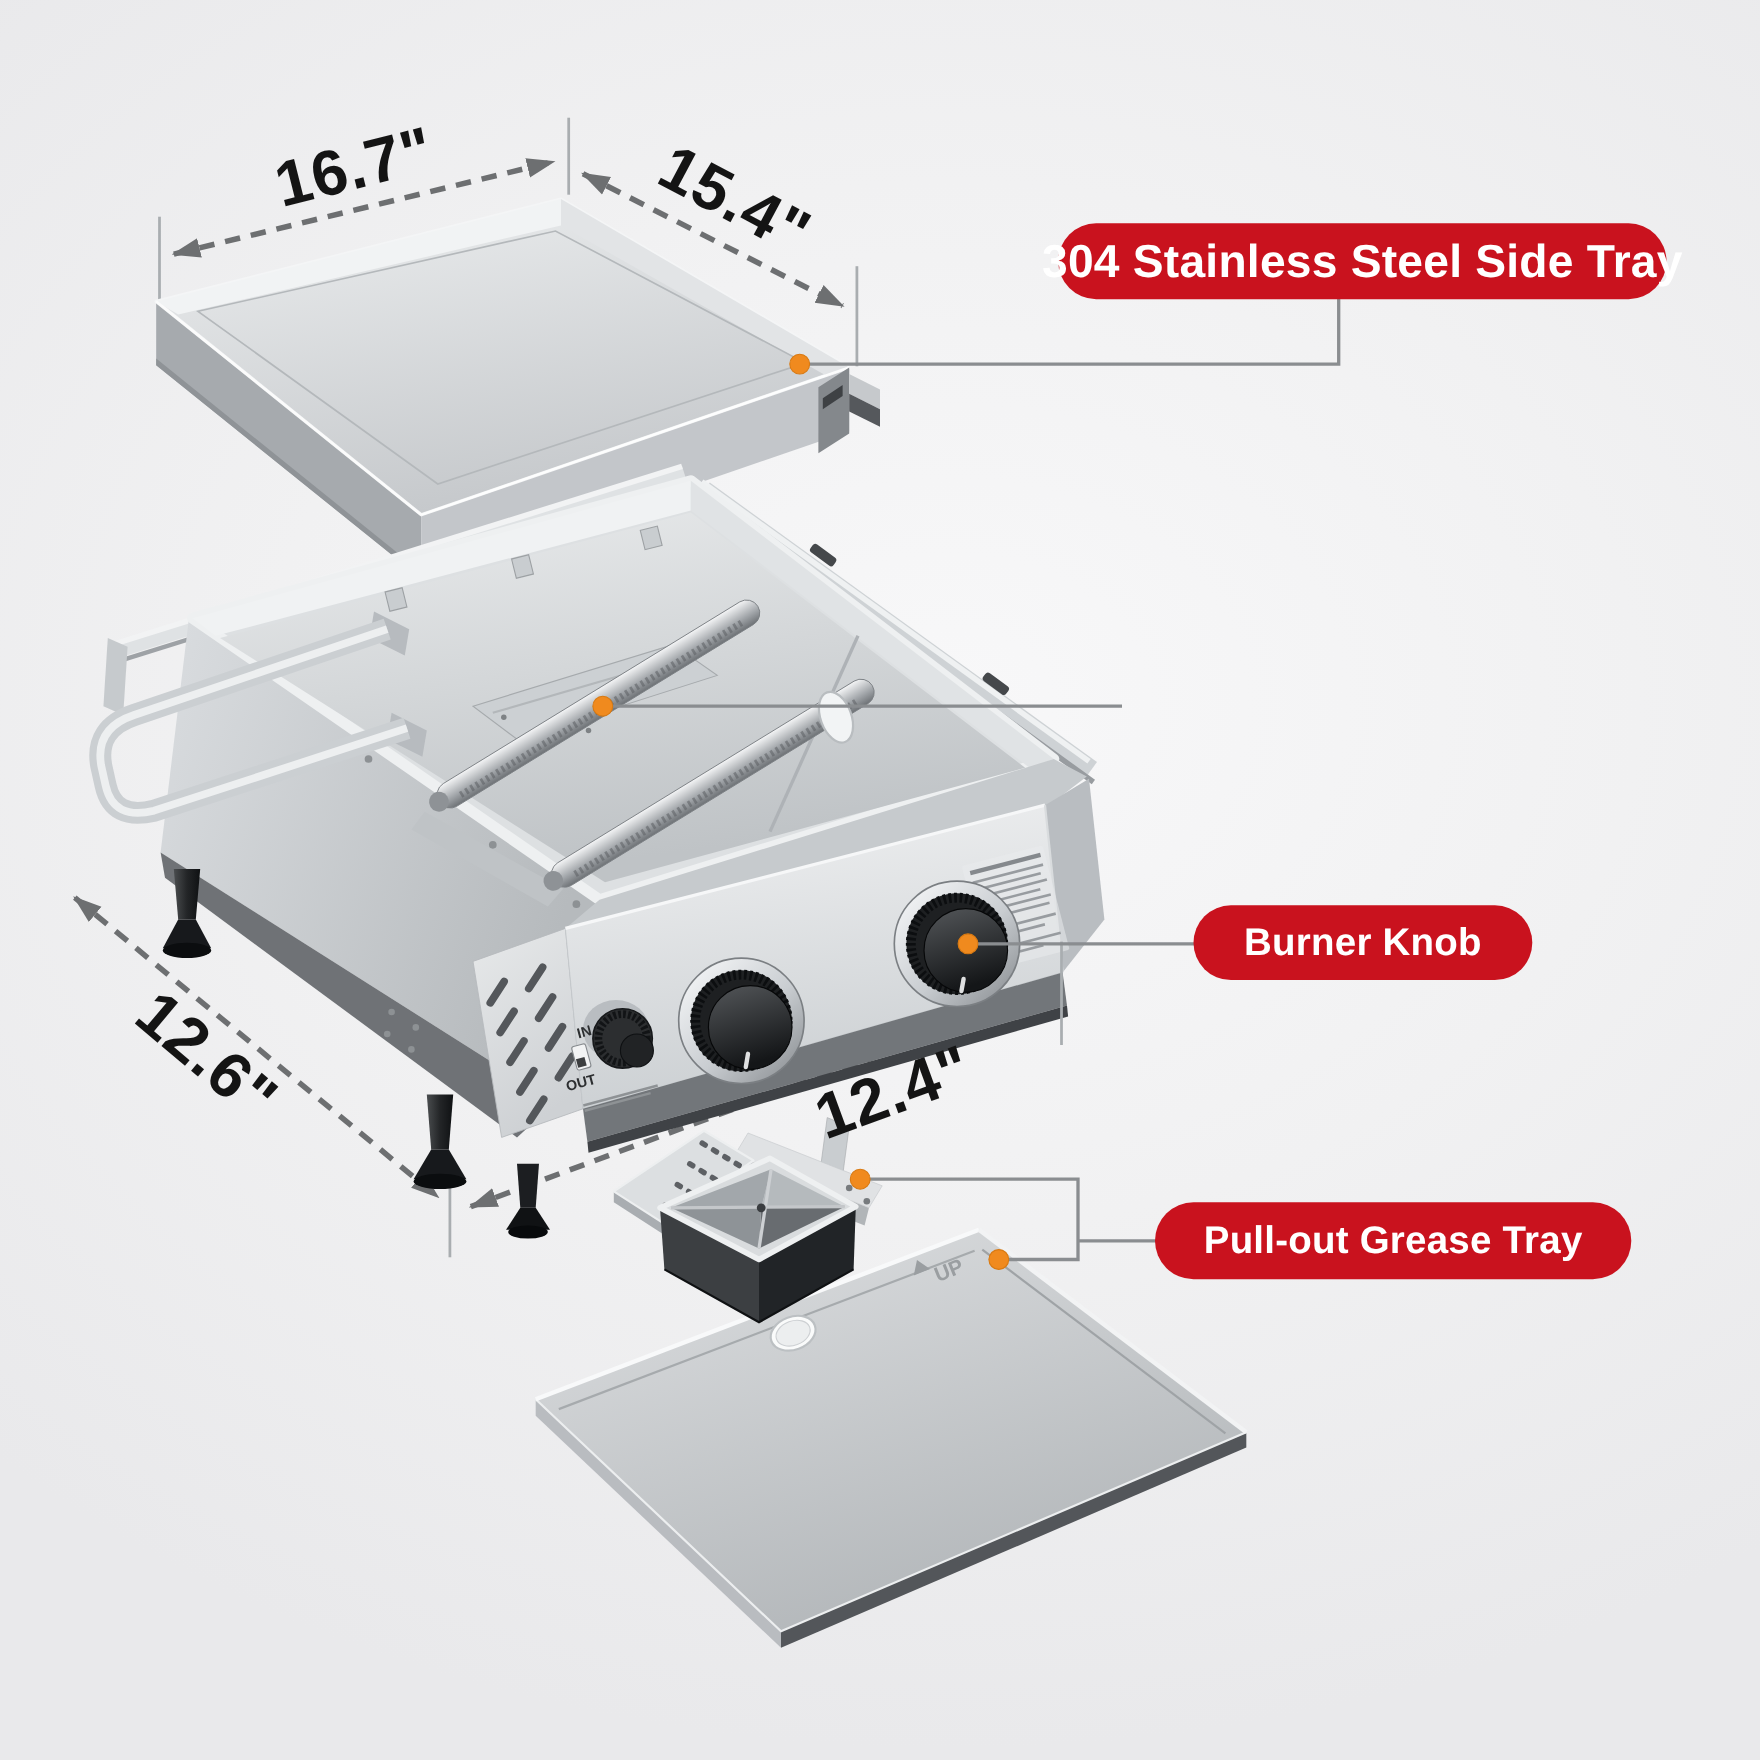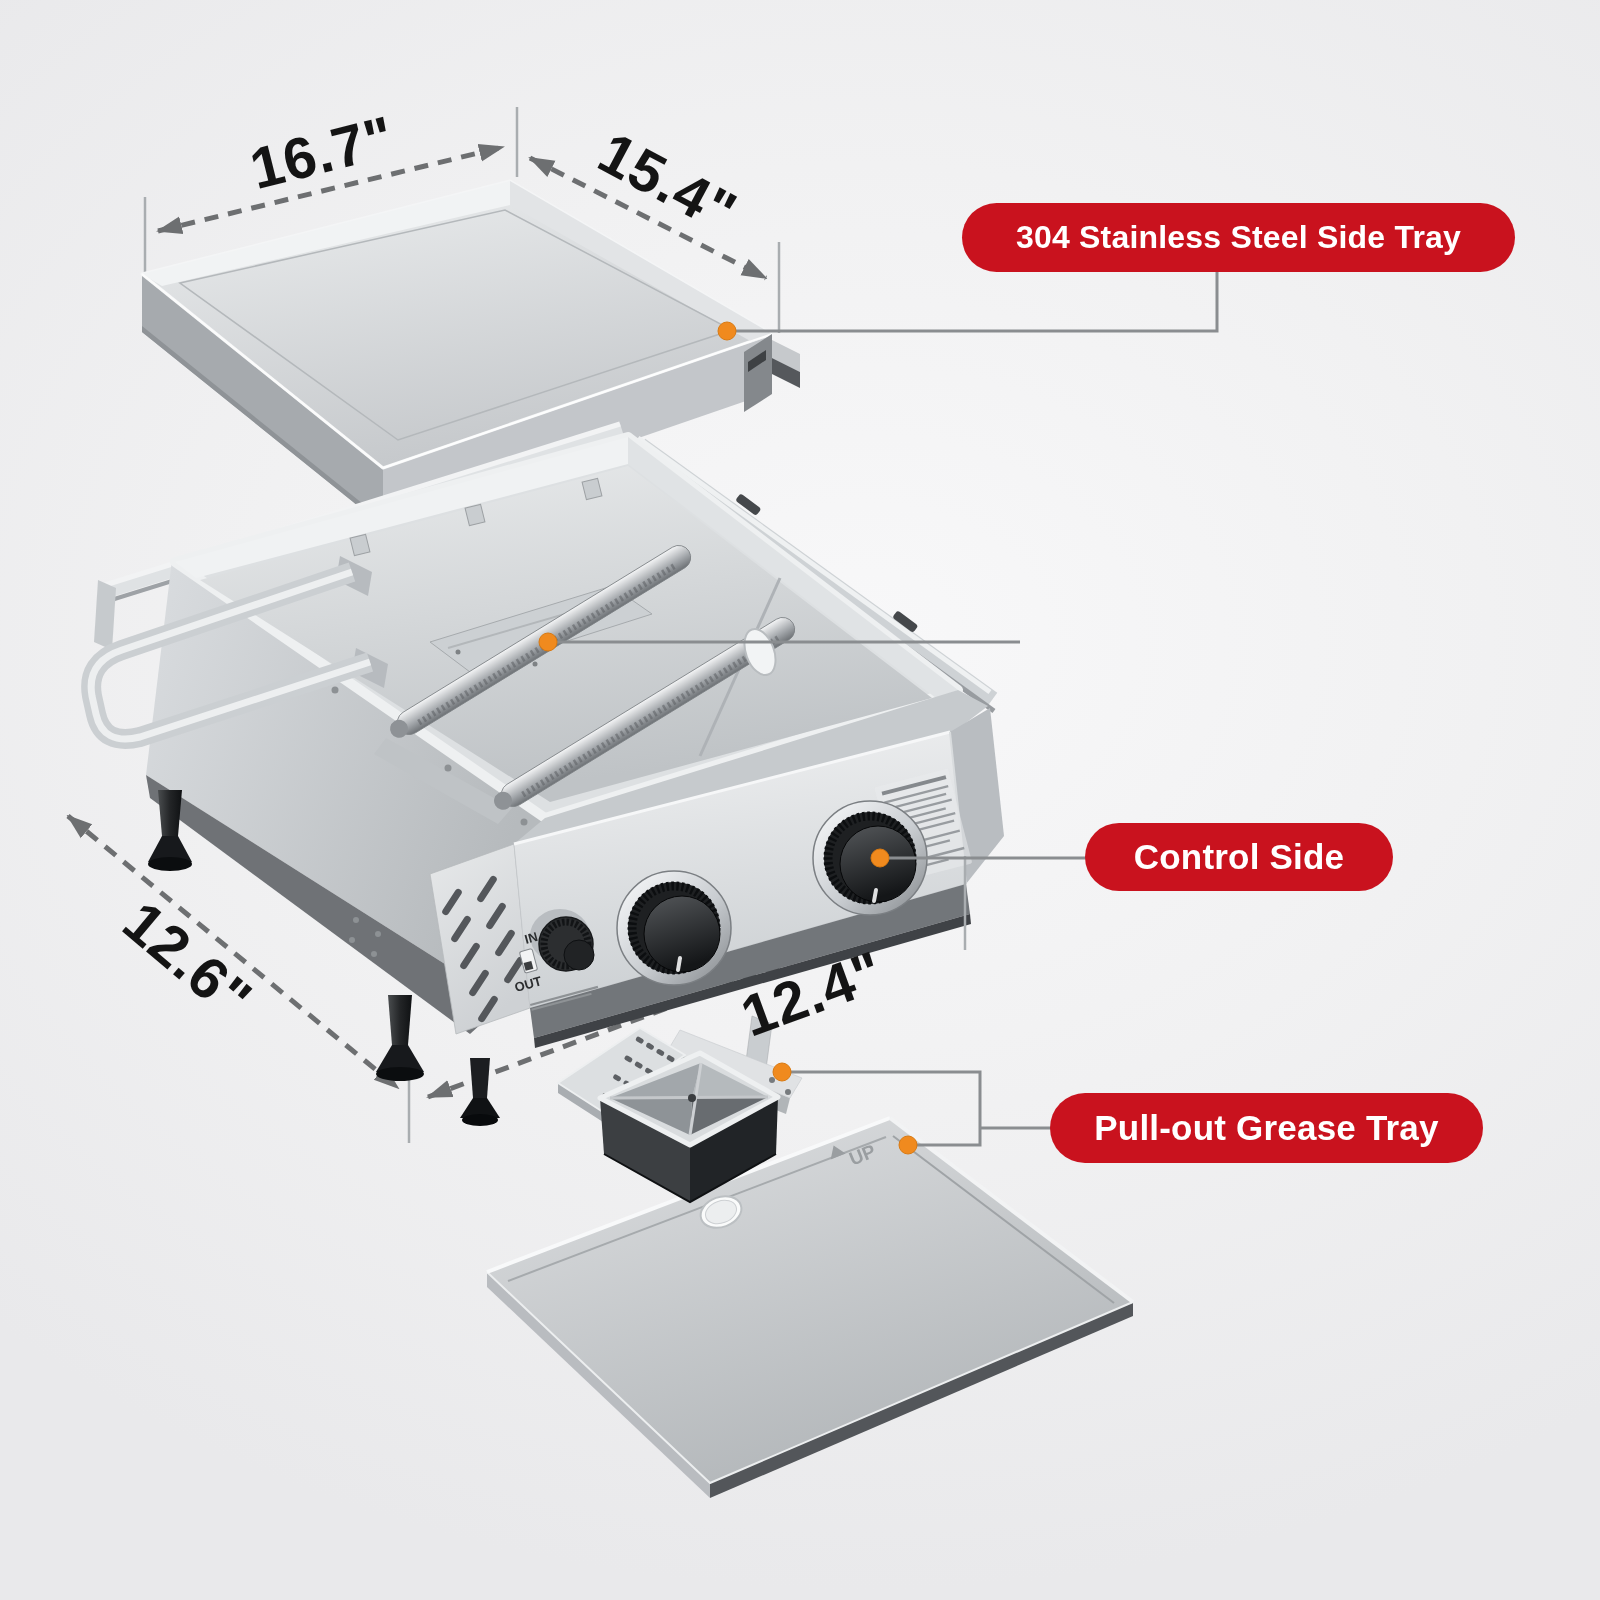--- a/index.html
+++ b/index.html
@@ -324,17 +324,17 @@
       <circle cx="908" cy="1145" r="9"></circle>
     </g>
   </g>
 </svg>
 
 <div class="dim-label" style="left:322px;top:152px;transform:translate(-50%,-50%) rotate(-14deg);">16.7"</div>
 <div class="dim-label" style="left:668px;top:182px;transform:translate(-50%,-50%) rotate(28deg);">15.4"</div>
 <div class="dim-label" style="left:188px;top:960px;transform:translate(-50%,-50%) rotate(40deg);">12.6"</div>
 <div class="dim-label" style="left:812px;top:993px;transform:translate(-50%,-50%) rotate(-20deg);">12.4"</div>
 
-<div class="pill" style="left:962px;top:203px;width:553px;height:69px;font-size:32px;">304 Stainless Steel Side Tray</div>
-<div class="pill" style="left:1085px;top:823px;width:308px;height:68px;font-size:35px;">Control Side</div>
+<div class="pill" style="left:962px;top:203px;width:553px;height:69px;font-size:42px;">304 Stainless Steel Side Tray</div>
+<div class="pill" style="left:1085px;top:823px;width:308px;height:68px;font-size:35px;">Burner Knob</div>
 <div class="pill" style="left:1050px;top:1093px;width:433px;height:70px;font-size:35px;text-align:right;">Pull-out Grease Tray</div>
 
 </div>
 
 </body></html>

